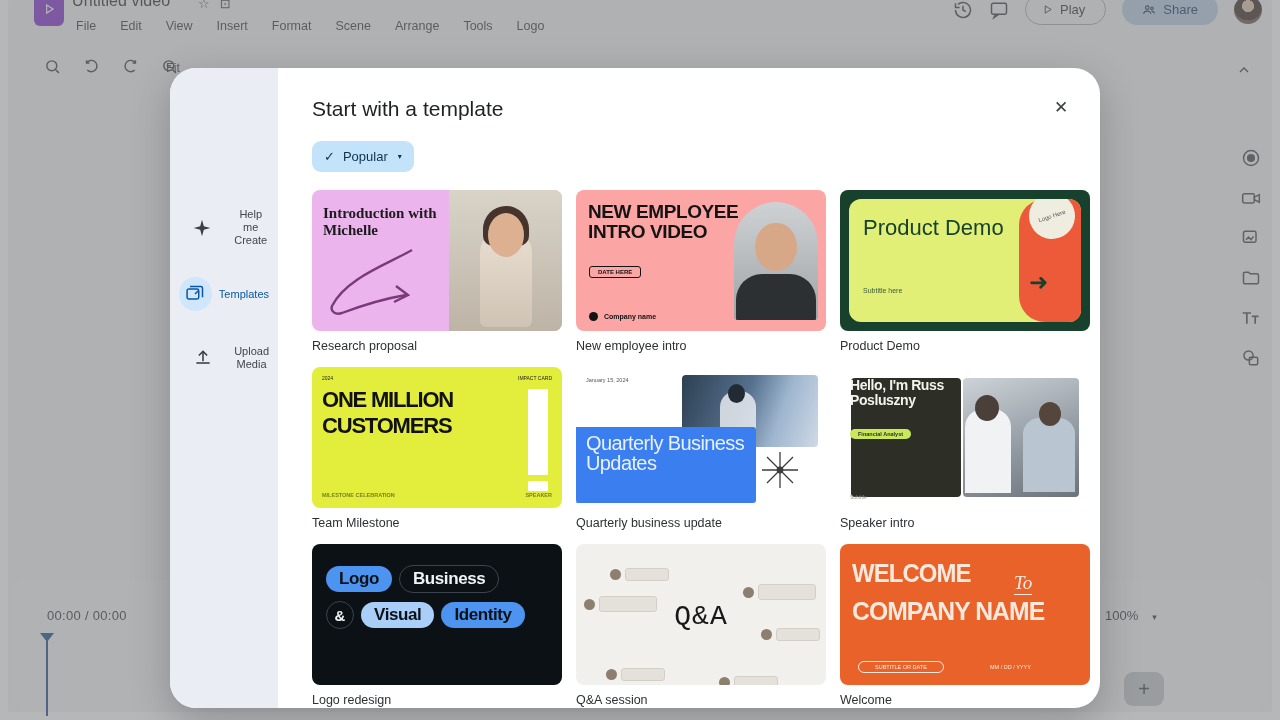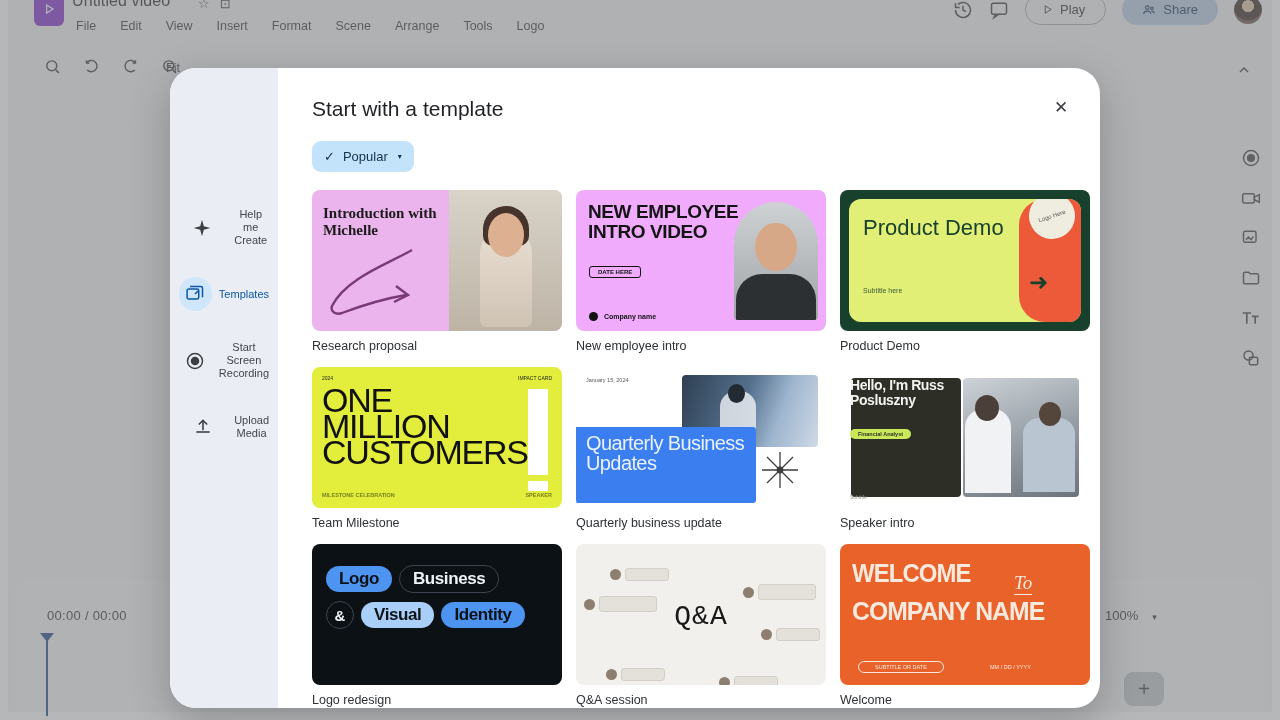--- a/index.html
+++ b/index.html
@@ -205,21 +205,21 @@
     width:46px; height:40px; border-radius:23px 23px 10px 10px; background:#45332c; z-index:1;
   }
   .t1 .tt {
     position: absolute; left: 11px; top: 15px; width: 115px;
     font-family: "Liberation Serif", serif; font-weight: bold;
     font-size: 15px; line-height: 17px; color: #1b1b1b;
   }
   .t1 .arrow { position: absolute; left: 12px; top: 58px; }
 
   
-  .t2 { background: #f0abfc; padding-left: 29px; }
+  .t2 { background: #fca5a5; padding-left: 29px; }
   .t2 .tt {
     position: absolute; left: 12px; top: 12px; width: 155px;
     font-size: 19px; line-height: 20px; font-weight: bold; color: #141414;
     letter-spacing: -0.4px;
   }
   .t2 .datebadge {
     position: absolute; left: 13px; top: 76px;
     border: 1px solid #131313; border-radius: 3px;
     padding: 2px 8px; font-size: 6px; font-weight: bold; color: #131313;
   }
@@ -266,21 +266,21 @@
     transform: rotate(-18deg);
   }
   .t3 .ar {
     position: absolute; left: 10px; bottom: 26px; font-size: 23px; color: #17412c;
   }
 
   
   .t4 { background: #e3ee3c; }
   .t4 .tt {
     position: absolute; left: 10px; top: 20px; width: 198px;
-    font-size: 34px; line-height: 26px; font-weight: normal; color: #111;
+    font-size: 22px; line-height: 26px; font-weight: bold; color: #111;
     letter-spacing: -1.2px;
   }
   .t4 .bang {
     position: absolute; right: 14px; top: 22px;
     width: 20px; height: 86px; background: #fff;
   }
   .t4 .bangdot {
     position: absolute; right: 14px; top: 114px;
     width: 20px; height: 10px; background: #fff;
   }
@@ -557,30 +557,20 @@
         <div class="side-ico">
           <svg viewBox="0 0 24 24" fill="none" stroke="currentColor" stroke-width="1.8">
               <rect x="2.5" y="6" width="14" height="12" rx="2"></rect>
               <path d="M6 3h13a2 2 0 0 1 2 2v11"></path>
               <path d="M12 12l4-4"></path>
             </svg>
         </div>
         <div class="side-label">Templates</div>
       </div>
 
-      <div class="side-item">
-        <div class="side-ico">
-          <svg viewBox="0 0 24 24" fill="none" stroke="currentColor" stroke-width="1.8">
-              <circle cx="12" cy="12" r="9"></circle>
-              <circle cx="12" cy="12" r="4.2" fill="currentColor"></circle>
-            </svg>
-        </div>
-        <div class="side-label">Start Screen
-Recording</div>
-      </div>
 
       <div class="side-item">
         <div class="side-ico">
           <svg viewBox="0 0 24 24" fill="none" stroke="currentColor" stroke-width="1.9">
               <path d="M12 16V4"></path>
               <path d="M7 9l5-5 5 5"></path>
               <path d="M4 18h16"></path>
             </svg>
         </div>
         <div class="side-label">Upload

